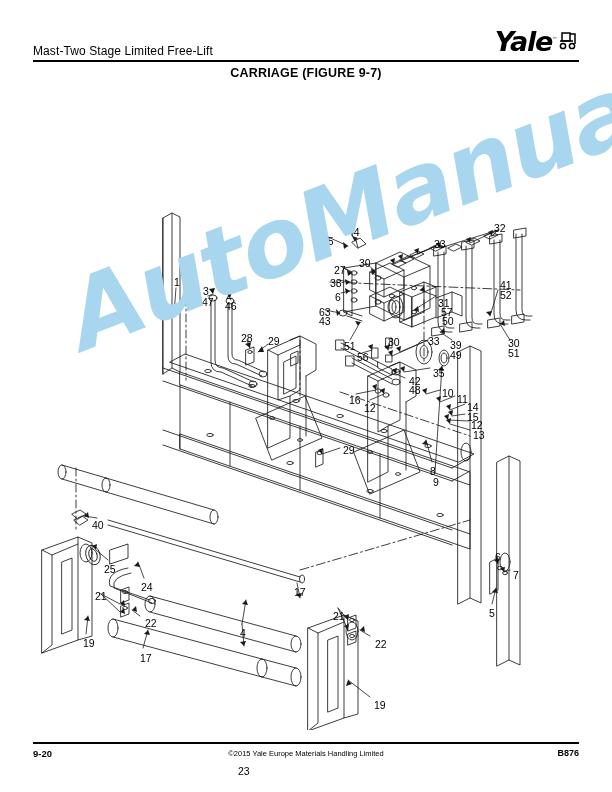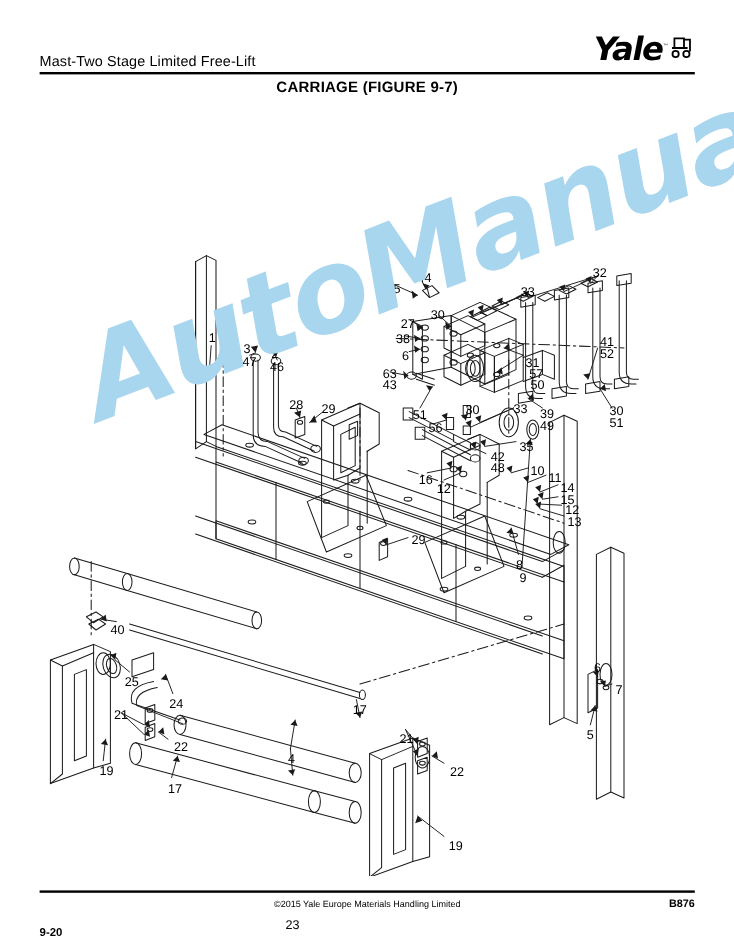--- a/index.html
+++ b/index.html
@@ -20,21 +20,21 @@
   .logo-truck{margin-left:1px;margin-bottom:1px;}
 
   
   .title-block{position:absolute;left:0;top:66px;width:612px;text-align:center;}
   .title1{font-size:12.5px;font-weight:bold;letter-spacing:.2px;}
   .title2{font-size:10.5px;font-weight:bold;letter-spacing:.1px;margin-top:3px;}
 
   
   .footer{position:absolute;left:33px;top:742px;width:546px;}
   .ftr-rule{position:absolute;left:0;top:0;width:546px;height:2.4px;background:#000;}
-  .ftr-left{position:absolute;left:0;top:6px;font-size:9.5px;font-weight:bold;margin-top:24px;}
+  .ftr-left{position:absolute;left:0;top:6px;font-size:9.5px;font-weight:bold;}
   .ftr-center{position:absolute;left:0;top:7px;width:546px;text-align:center;font-size:7.5px;}
   .ftr-right{position:absolute;right:0;top:6px;font-size:9px;font-weight:bold;}
 
   
   .drawing{position:absolute;left:0;top:100px;width:612px;height:630px;}
   .drawing svg{display:block;}
 
   
   .watermark{position:absolute;left:52px;top:268px;width:520px;height:230px;
              pointer-events:none;}

